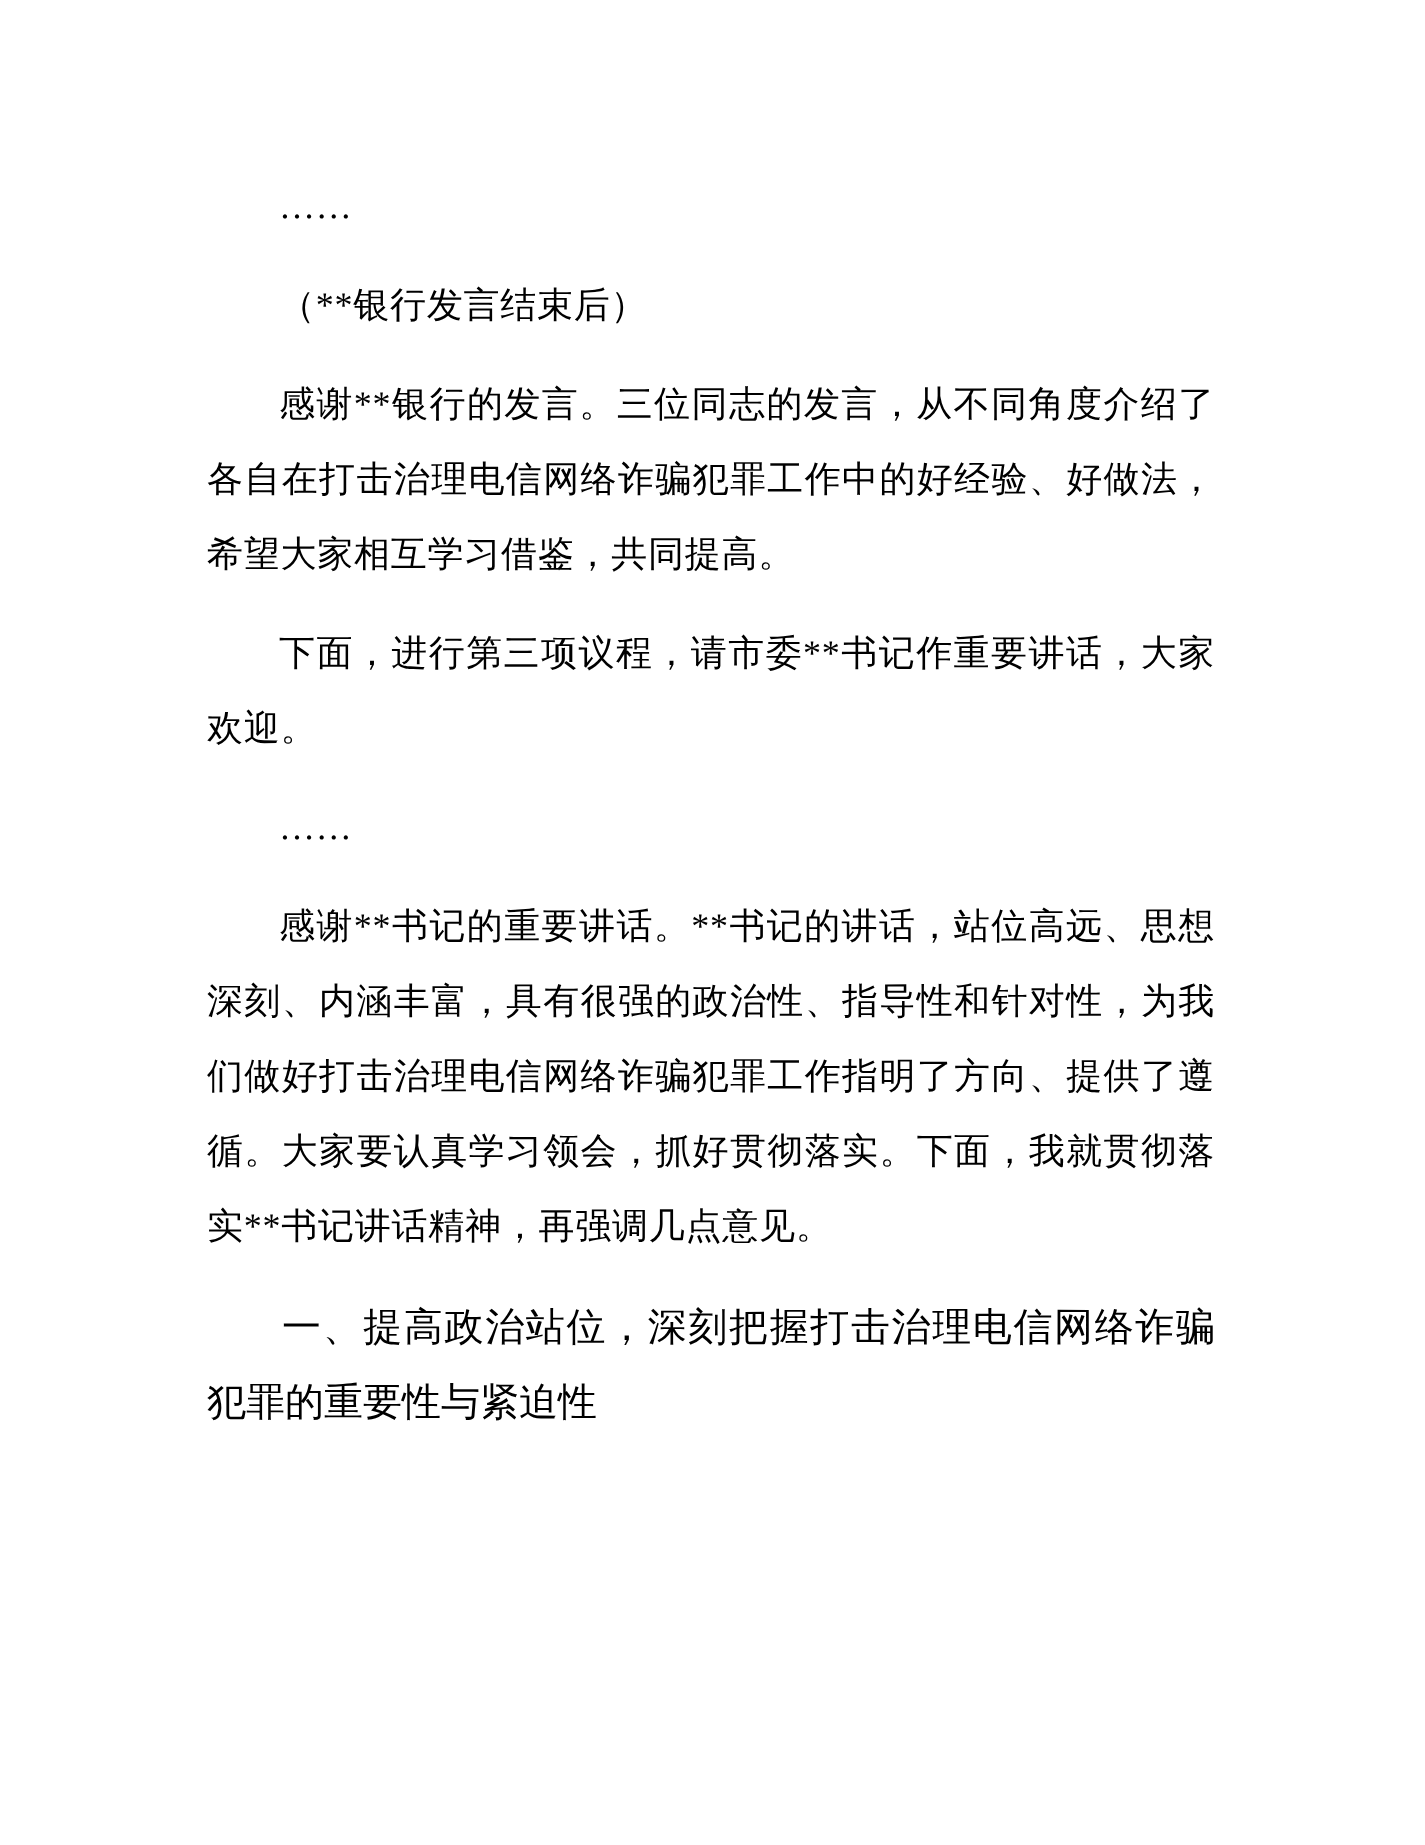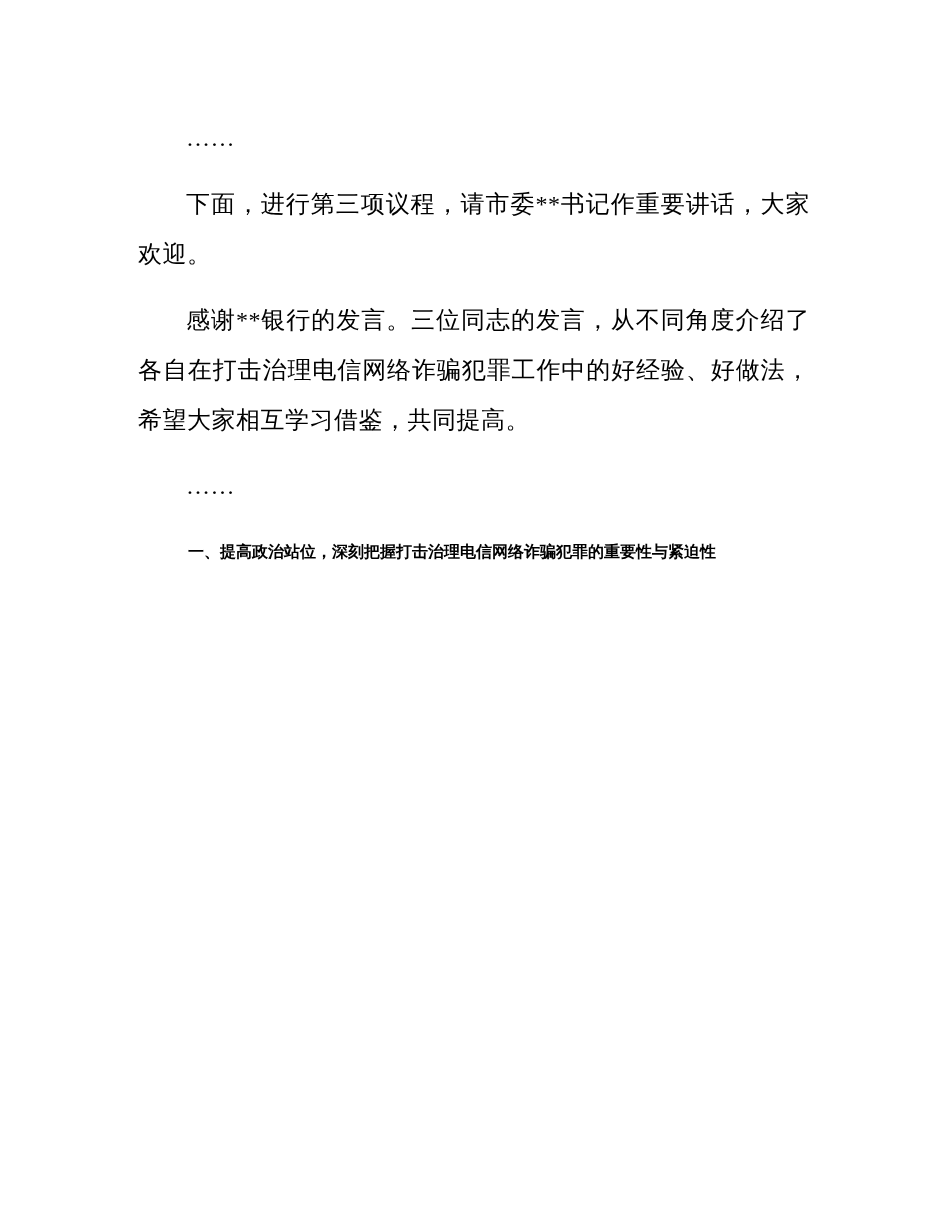--- a/index.html
+++ b/index.html
@@ -31,39 +31,41 @@
     text-align: justify;
     text-justify: inter-ideograph;
     text-indent: 48px;
     word-break: break-all;
   }
 
   
   .heading {
     margin: 0;
     font-family: "Liberation Sans", "DejaVu Sans", sans-serif;
-    font-weight: 700;
-    font-size: 16px;
+    font-weight: 400;
+    font-size: 26px;
     line-height: 50px;
     letter-spacing: 0;
     text-align: justify;
     text-justify: inter-ideograph;
     text-indent: 50px;
     word-break: break-all;
   }
 </style>
 </head>
 <body>
 
 <div class="page">
   <p class="para">……</p>
 
+  <p class="para">（**银行发言结束后）</p>
+
+  <p class="para">感谢**银行的发言。三位同志的发言，从不同角度介绍了各自在打击治理电信网络诈骗犯罪工作中的好经验、好做法，希望大家相互学习借鉴，共同提高。</p>
 
   <p class="para">下面，进行第三项议程，请市委**书记作重要讲话，大家欢迎。</p>
-
-  <p class="para">感谢**银行的发言。三位同志的发言，从不同角度介绍了各自在打击治理电信网络诈骗犯罪工作中的好经验、好做法，希望大家相互学习借鉴，共同提高。</p>
 
   <p class="para">……</p>
 
 
+  <p class="para">感谢**书记的重要讲话。**书记的讲话，站位高远、思想深刻、内涵丰富，具有很强的政治性、指导性和针对性，为我们做好打击治理电信网络诈骗犯罪工作指明了方向、提供了遵循。大家要认真学习领会，抓好贯彻落实。下面，我就贯彻落实**书记讲话精神，再强调几点意见。</p>
 
   <p class="heading">一、提高政治站位，深刻把握打击治理电信网络诈骗犯罪的重要性与紧迫性</p>
 </div>
 
 </body></html>

